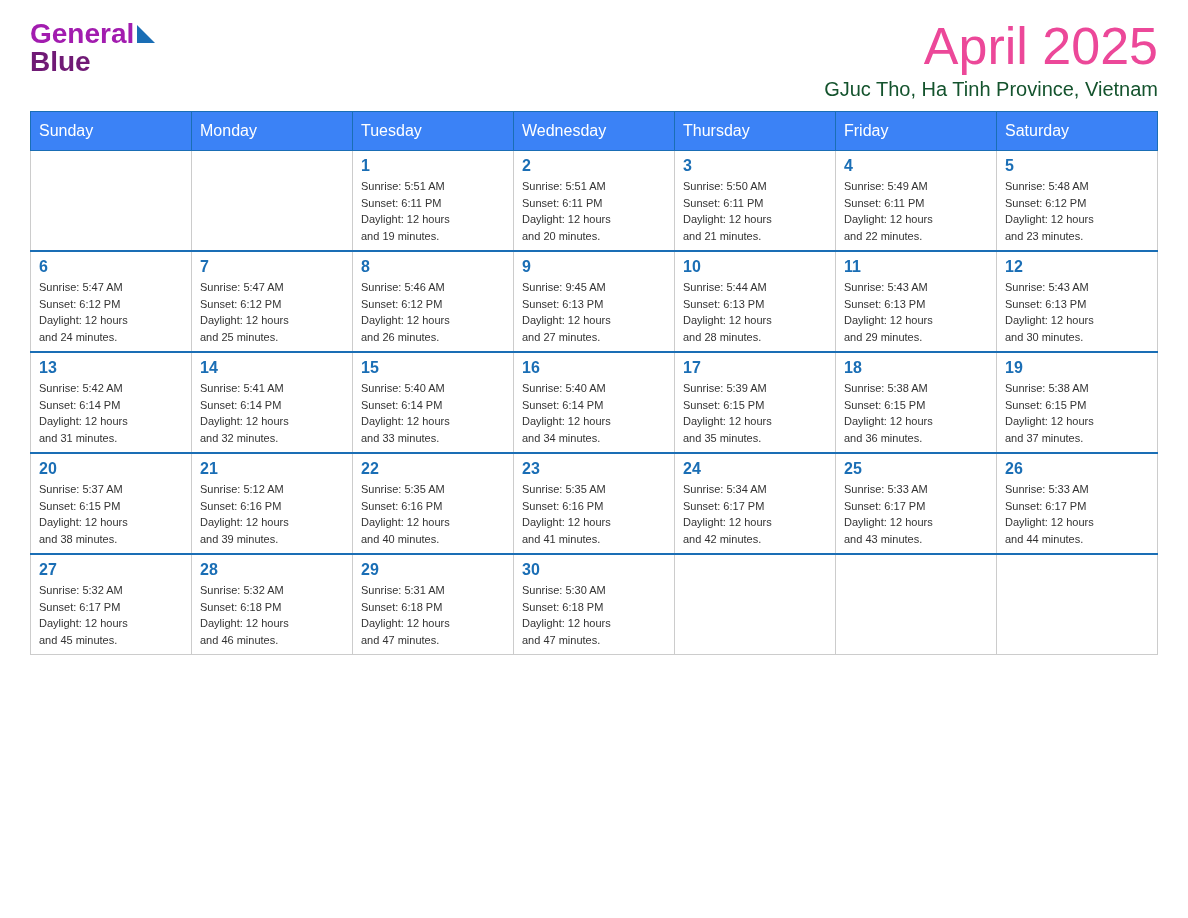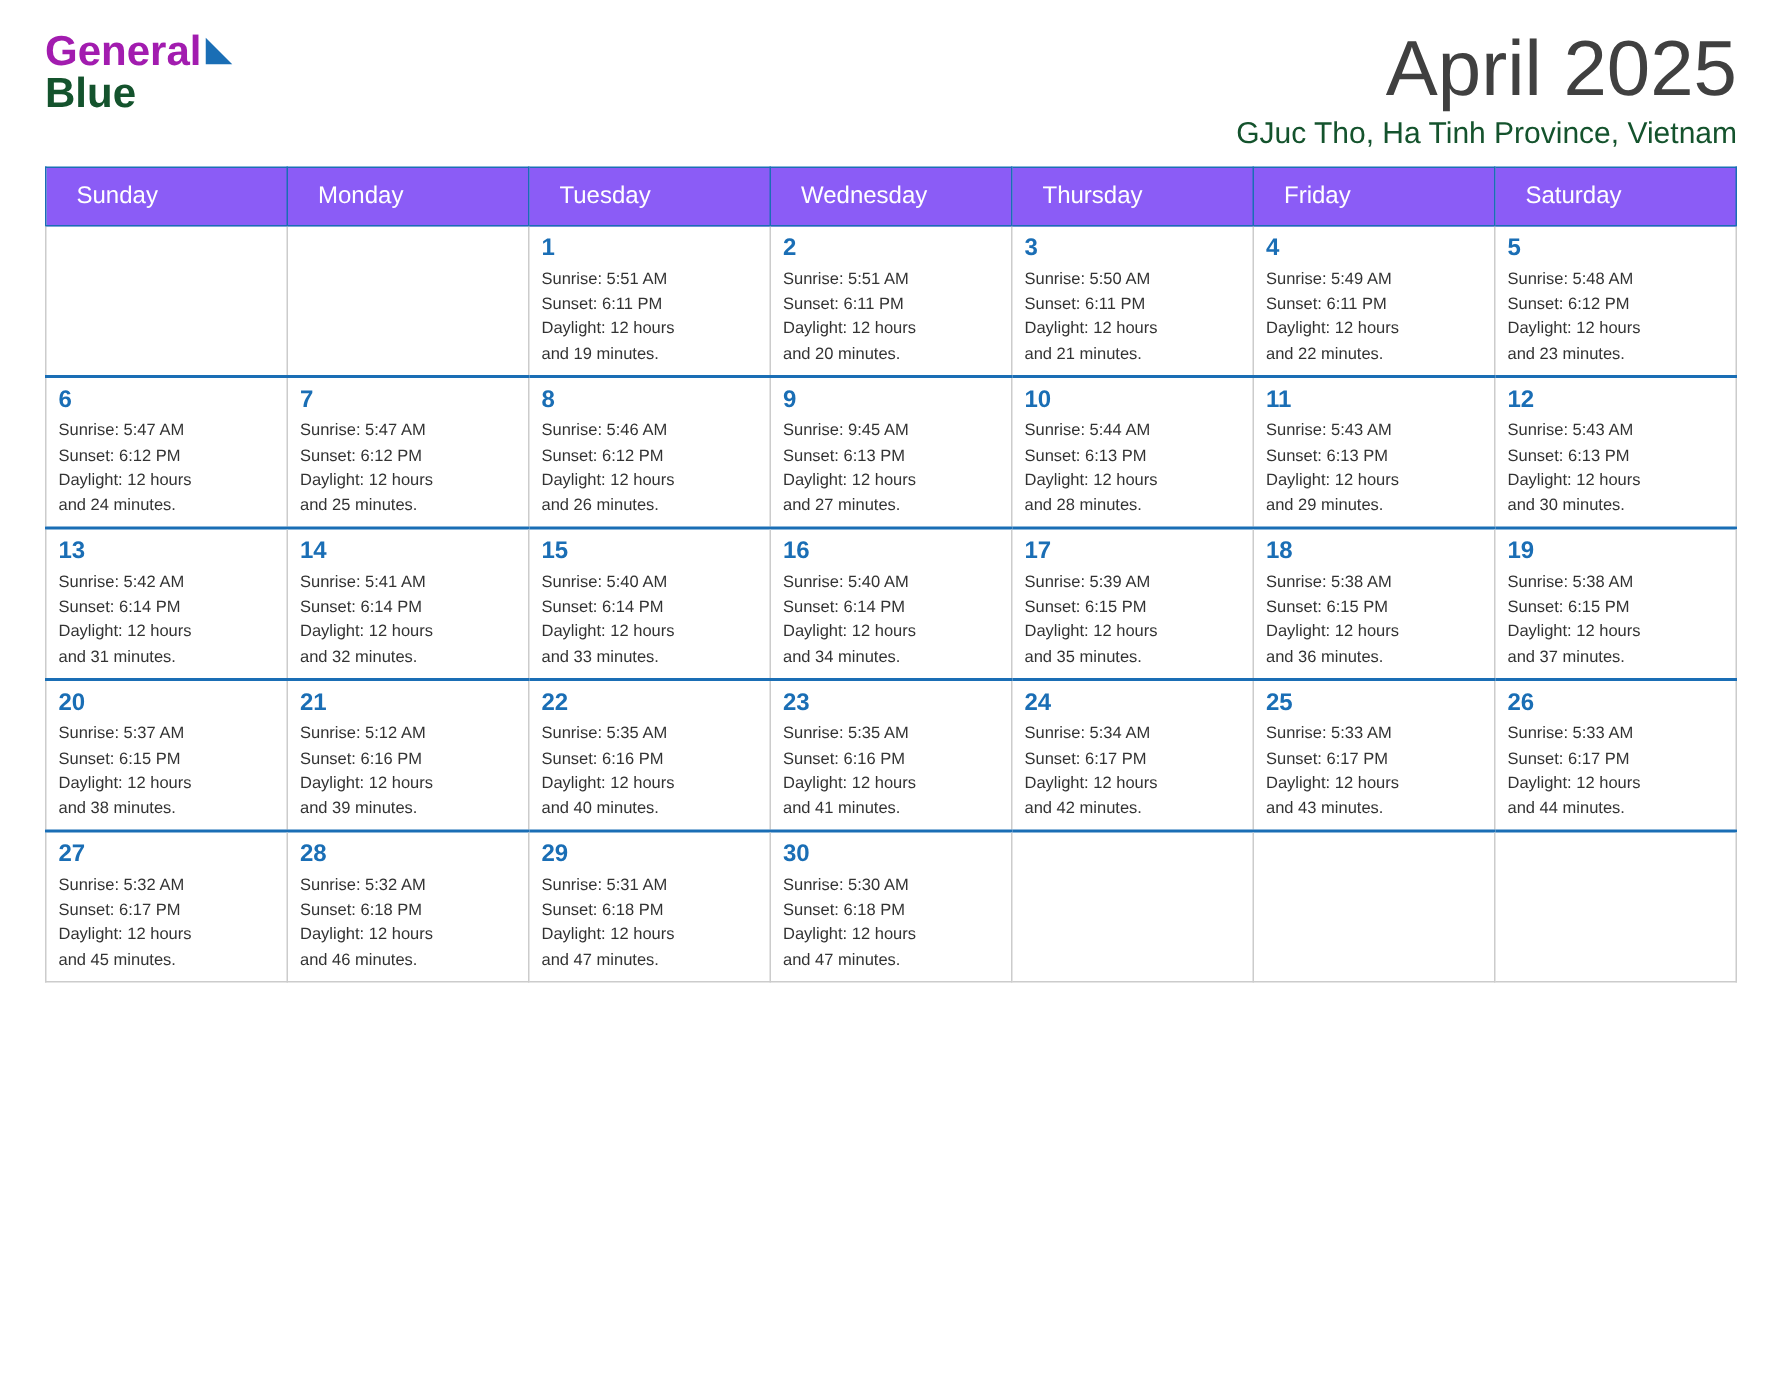--- a/index.html
+++ b/index.html
@@ -24,46 +24,46 @@
     }
     .logo-general {
       font-size: 28px;
       font-weight: bold;
       color: #a21caf;
       line-height: 1;
     }
     .logo-blue {
       font-size: 28px;
       font-weight: bold;
-      color: #14532d;
+      color: #701a75;
       line-height: 1;
     }
     .title-area {
       text-align: right;
     }
     .month-title {
       font-size: 52px;
       font-weight: normal;
-      color: #404040;
+      color: #ec4899;
       line-height: 1;
     }
     .location-title {
       font-size: 20px;
       color: #14532d;
       margin-top: 6px;
     }
     .calendar-table {
       width: 100%;
       border-collapse: collapse;
       margin-top: 10px;
     }
     .calendar-table th {
-      background-color: #8b5cf6;
+      background-color: #3b82f6;
       color: #fff;
-      padding: 10px 20px;
+      padding: 10px 8px;
       text-align: left;
       font-size: 16px;
       font-weight: normal;
       border: 1px solid #1a6eb5;
     }
     .calendar-table td {
       vertical-align: top;
       padding: 6px 8px;
       border: 1px solid #ccc;
       width: 14.28%;

